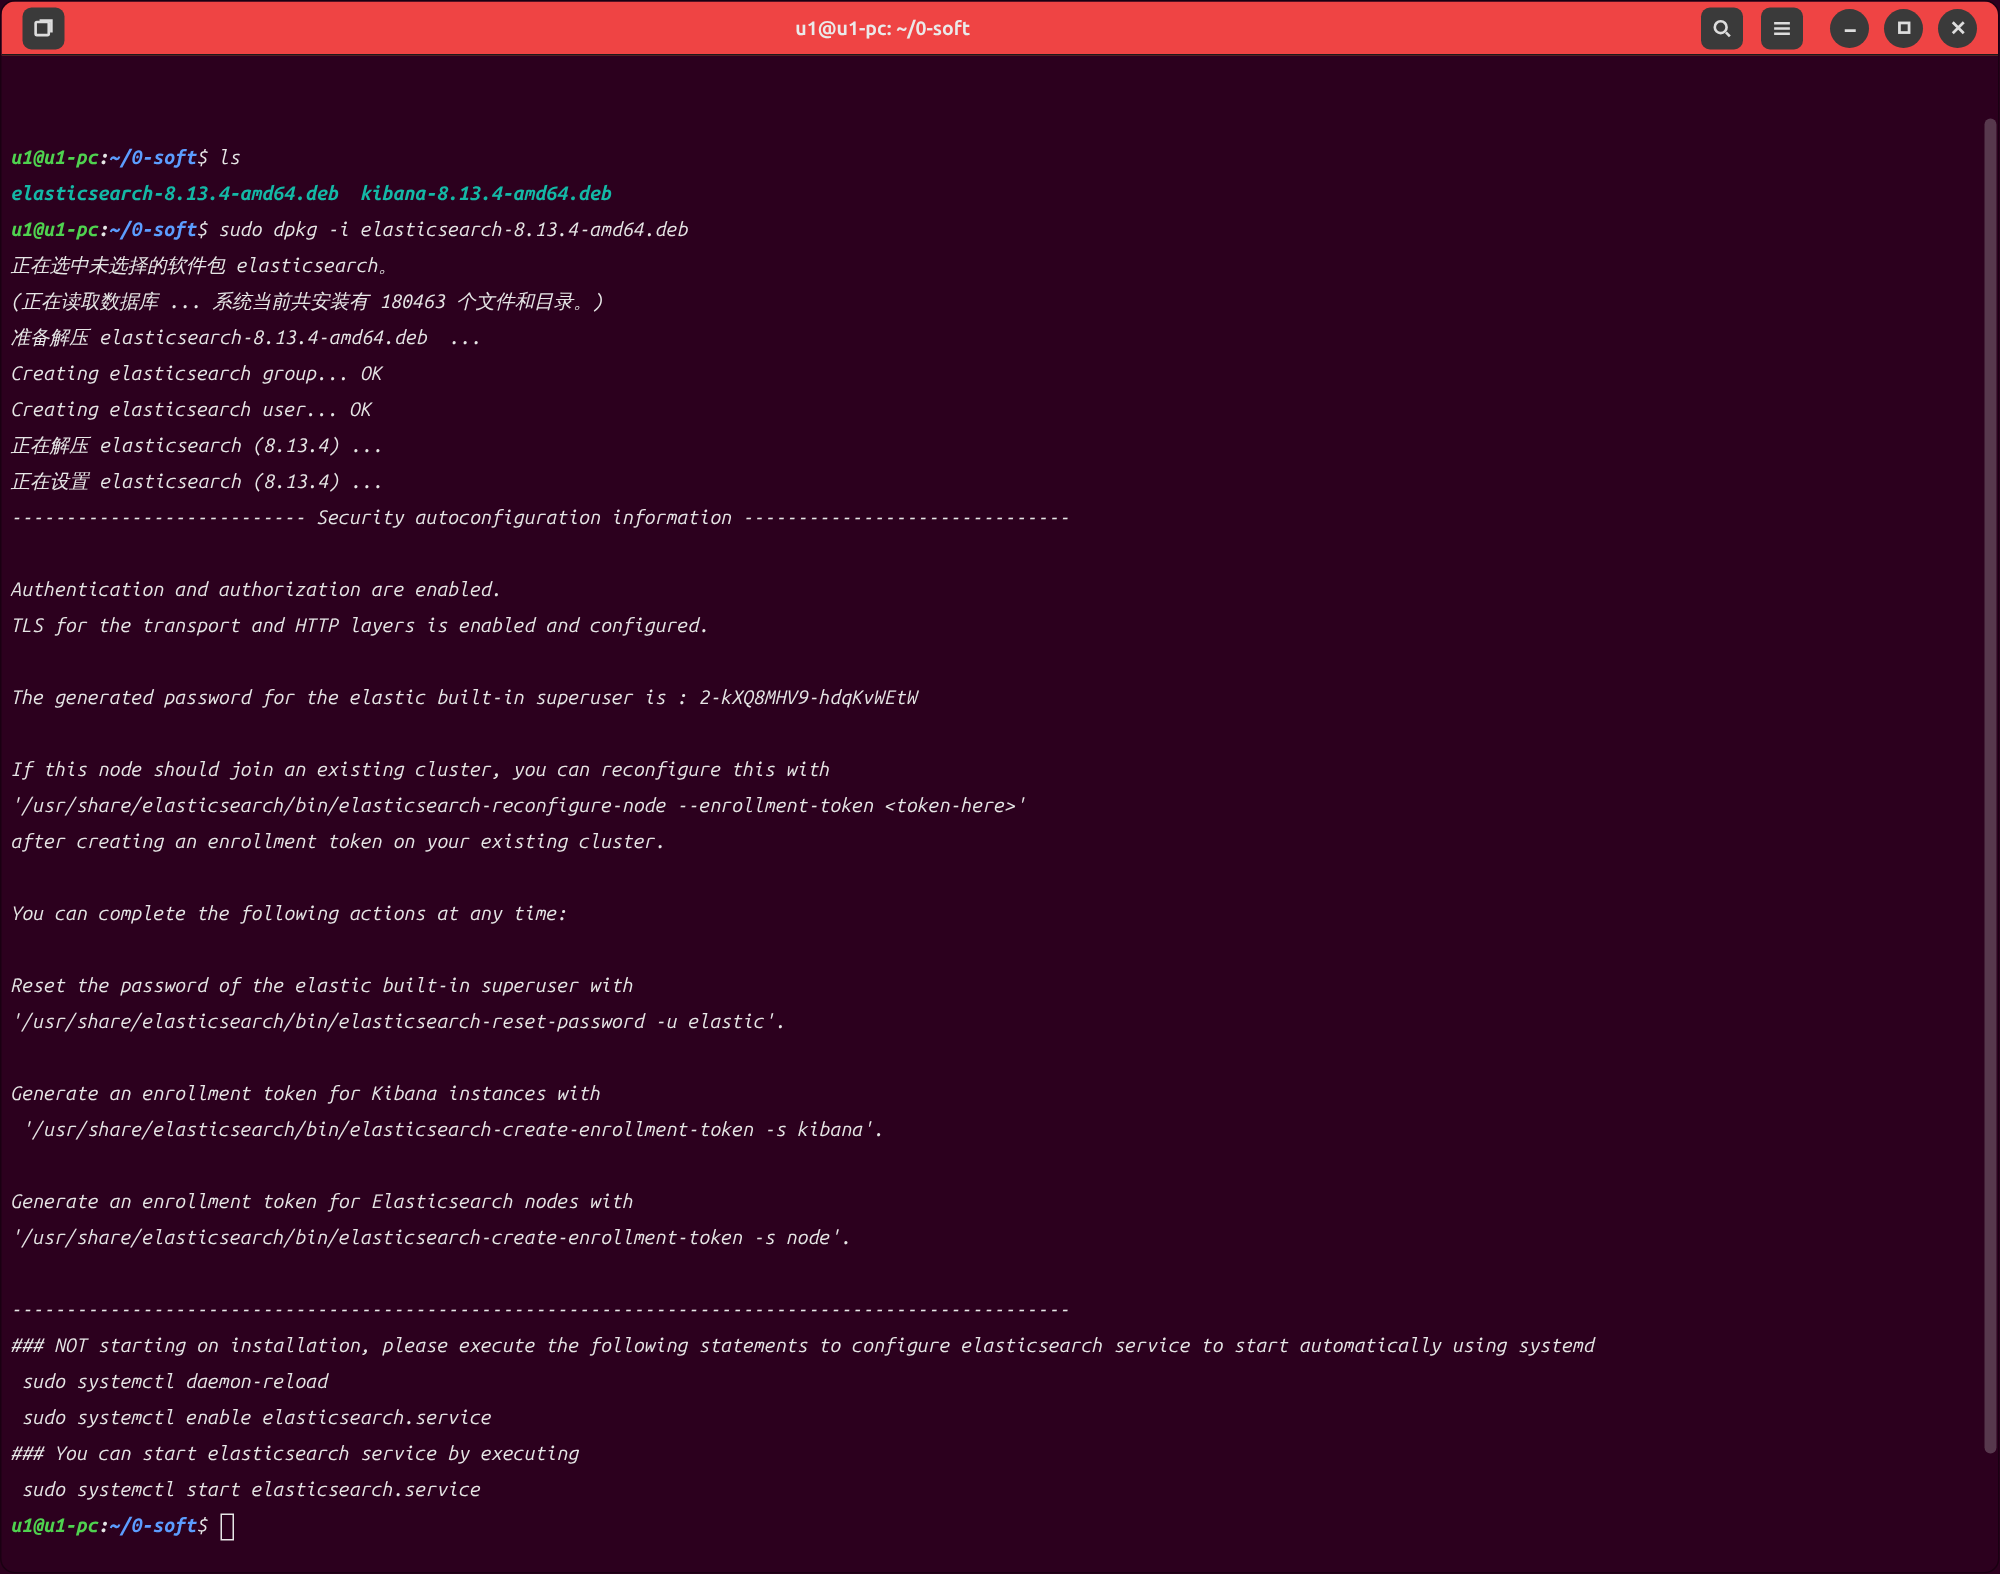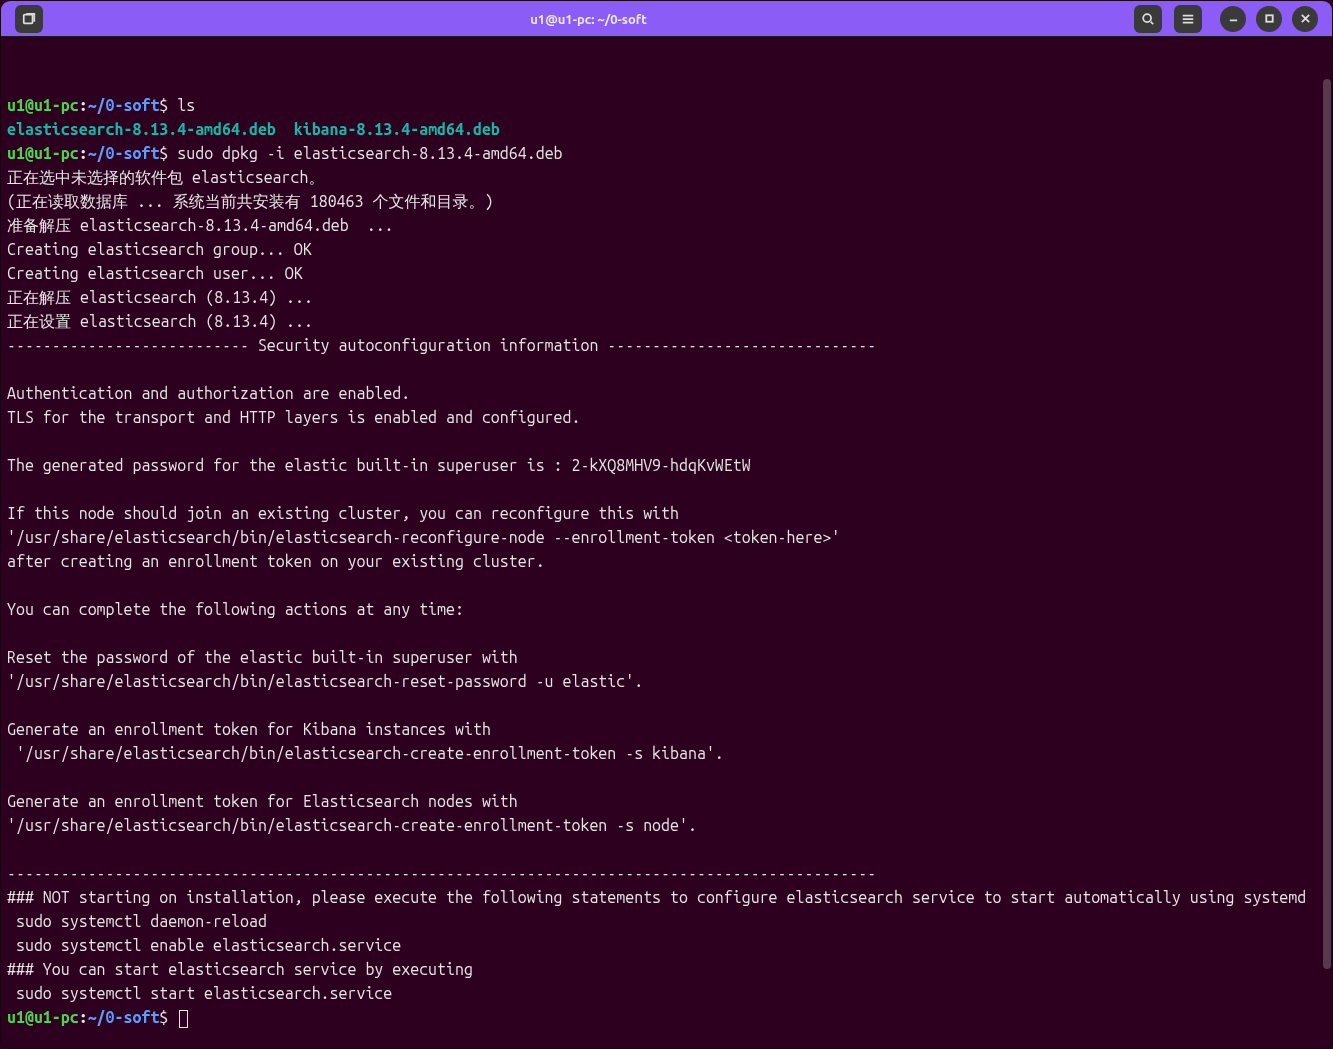--- a/index.html
+++ b/index.html
@@ -13,21 +13,21 @@
     flex-direction: column;
     width: 100%;
     height: 100%;
     background: #2c001e;
     border: 1px solid #1a0012;
     border-radius: 10px;
     overflow: hidden;
   }
   .titlebar {
     height: 36px;
-    background: #8b5cf6;
+    background: #ef4444;
     display: flex;
     align-items: center;
     padding: 0 14px;
     gap: 6px;
     border-bottom: 1px solid #1a1a1a;
   }
   .titlebar .title {
     flex: 1;
     text-align: center;
     color: #eaeaea;
@@ -50,26 +50,27 @@
     height: 26px;
     border-radius: 50%;
   }
   .tb-btn svg { width: 14px; height: 14px; stroke: #ddd; fill: none; stroke-width: 2; }
   .tb-btn.round svg { width: 11px; height: 11px; }
   .tb-right { display: flex; gap: 12px; align-items: center; }
   .tb-right .controls { display: flex; gap: 10px; margin-left: 6px; }
   .terminal {
     flex: 1;
     padding: 8px 6px 0 6px;
-    font-size: 16px;
+    font-size: 13px;
     line-height: 24px;
     color: #e6e6e6;
     white-space: pre;
     position: relative;
     overflow: hidden;
+    font-style: italic;
   }
   .line { white-space: pre; }
   .user { color: #4fd24f; font-weight: bold; }
   .colon { color: #e6e6e6; font-weight: bold; }
   .path { color: #5c9dff; font-weight: bold; }
   .dollar { color: #e6e6e6; }
   .cmd { color: #e6e6e6; }
   .redfile { color: #14b8a6; font-weight: bold; }
   .cursor {
     display: inline-block;

